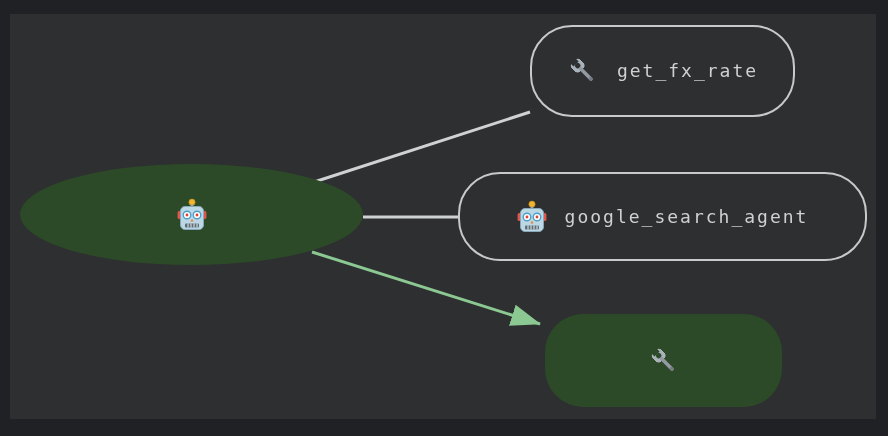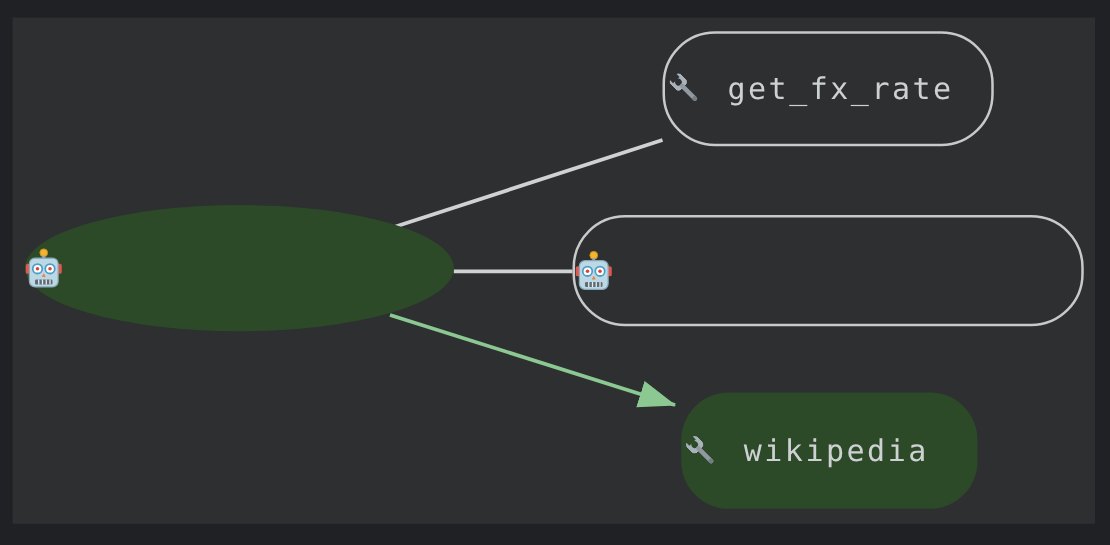--- a/index.html
+++ b/index.html
@@ -20,22 +20,22 @@
   }
   .canvas{
     position:absolute;left:10px;top:14px;width:866px;height:405px;
     background:var(--canvas-bg);
   }
   .edges{position:absolute;left:0;top:0;width:866px;height:405px;pointer-events:none}
   .edge-gray{stroke:var(--edge-gray);stroke-width:3;fill:none}
   .edge-green{stroke:var(--edge-green);stroke-width:3;fill:none}
   .arrowhead{fill:var(--edge-green)}
   .node{
-    position:absolute;display:flex;align-items:center;gap:18px;
-    color:var(--text);font-size:24px;letter-spacing:2px;white-space:nowrap;cursor:pointer;
+    position:absolute;display:flex;align-items:center;justify-content:center;gap:18px;
+    color:var(--text);font-size:18px;letter-spacing:2px;white-space:nowrap;cursor:pointer;
   }
   .node .label{line-height:1}
   .ellipse{background:var(--node-green);border-radius:50%}
   .pill{border:2.5px solid var(--node-border);border-radius:42px;background:transparent}
   .pill-filled{background:var(--node-green);border:none;border-radius:38px}
   .icon{display:flex;align-items:center;justify-content:center}
 </style>
 </head>
 <body>
 
@@ -110,34 +110,34 @@
         <path d="M15 20.6 l1.6 2.9 h-3.2 z" fill="#e8803f"></path>
         <rect x="8" y="25.5" width="14" height="4" rx="1" fill="#5d6d77"></rect>
         <g stroke="#e8eef1" stroke-width="1">
           <line x1="11" y1="25.5" x2="11" y2="29.5"></line>
             <line x1="14" y1="25.5" x2="14" y2="29.5"></line>
           <line x1="17" y1="25.5" x2="17" y2="29.5"></line>
             <line x1="20" y1="25.5" x2="20" y2="29.5"></line>
         </g>
       </svg>
     </span>
+    <span class="label">google_search_agent</span>
   </div>
 
   <div class="node pill-filled" style="left:535px;top:300px;width:237px;height:93px">
     <span class="icon">
       <svg width="32" height="32" viewBox="0 0 32 32">
         <defs>
           <mask id="wgap2">
             <rect width="32" height="32" fill="#fff"></rect>
             <rect x="12.4" y="0" width="7.2" height="6.2" fill="#000"></rect>
           </mask>
         </defs>
         <g transform="rotate(-45 16 16)">
           <circle cx="16" cy="8.5" r="4.8" fill="none" stroke="#a9b1ba" stroke-width="4.2" mask="url(#wgap2)"></circle>
           <rect x="14.2" y="11" width="3.6" height="18" rx="1.8" fill="#9299a1"></rect>
           <rect x="14.2" y="25" width="3.6" height="4" rx="1.8" fill="#767c83"></rect>
         </g>
       </svg>
     </span>
-    <span class="label">wikipedia</span>
   </div>
 
 </div>
 
 </body></html>

